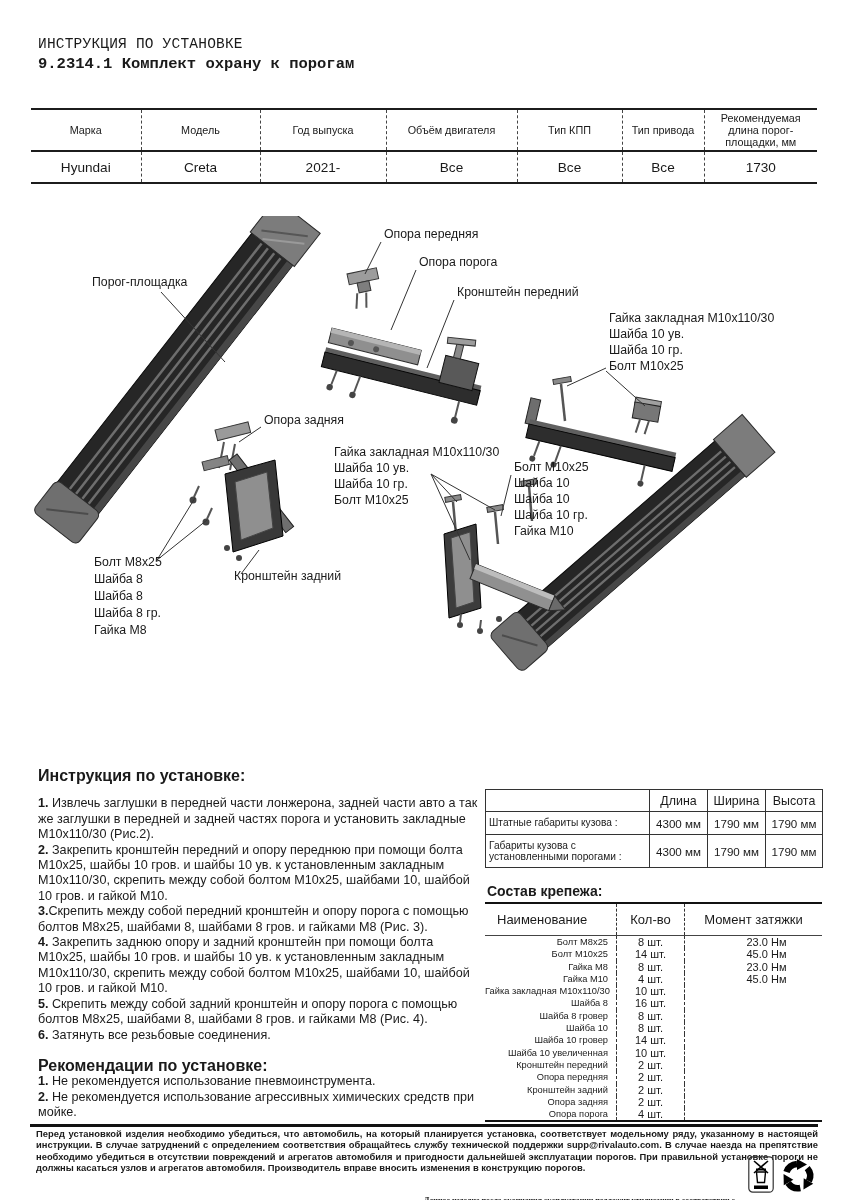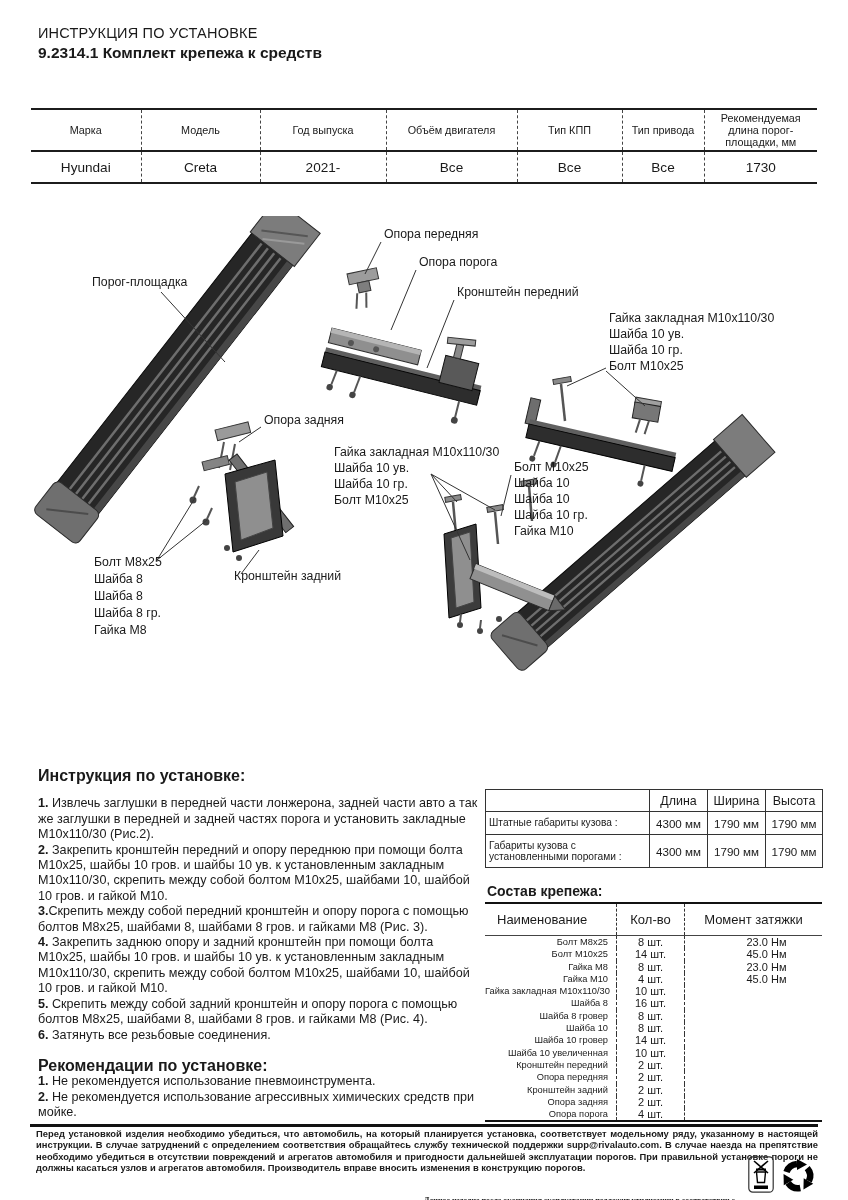--- a/index.html
+++ b/index.html
@@ -62,23 +62,23 @@
   .footer-line { background:#111; height:3px; width:788px; }
   .warning { width:782px; font-size:9.4px; font-weight:bold; line-height:11.4px; text-align:justify; }
   .recycle-note { width:318px; font-family:"Liberation Serif", serif; font-size:7.9px; line-height:9.8px; color:#222; }
   .icons { display:flex; gap:5px; align-items:flex-start; }
 </style>
 </head>
 <body>
 
 <div class="page">
 
-  <div class="abs" style="left:38px; top:25px;">
+  <div class="abs" style="left:38px; top:36px;font-family:Liberation Mono, monospace;">
     <div class="title1">ИНСТРУКЦИЯ ПО УСТАНОВКЕ</div>
-    <div class="title2">9.2314.1 Комплект крепежа к средств</div>
+    <div class="title2">9.2314.1 Комплект охрану к порогам</div>
   </div>
 
   <table class="spec abs" style="left:31px; top:108px;">
     <colgroup>
       <col style="width:110px">
         <col style="width:119px">
         <col style="width:126px">
         <col style="width:131px">
       <col style="width:105px">
         <col style="width:82px">

